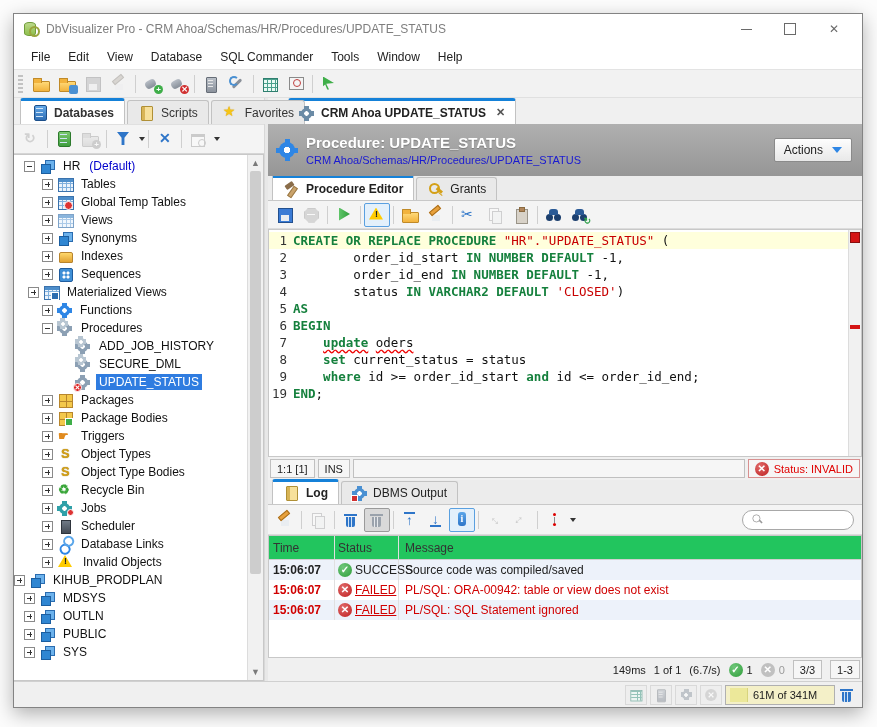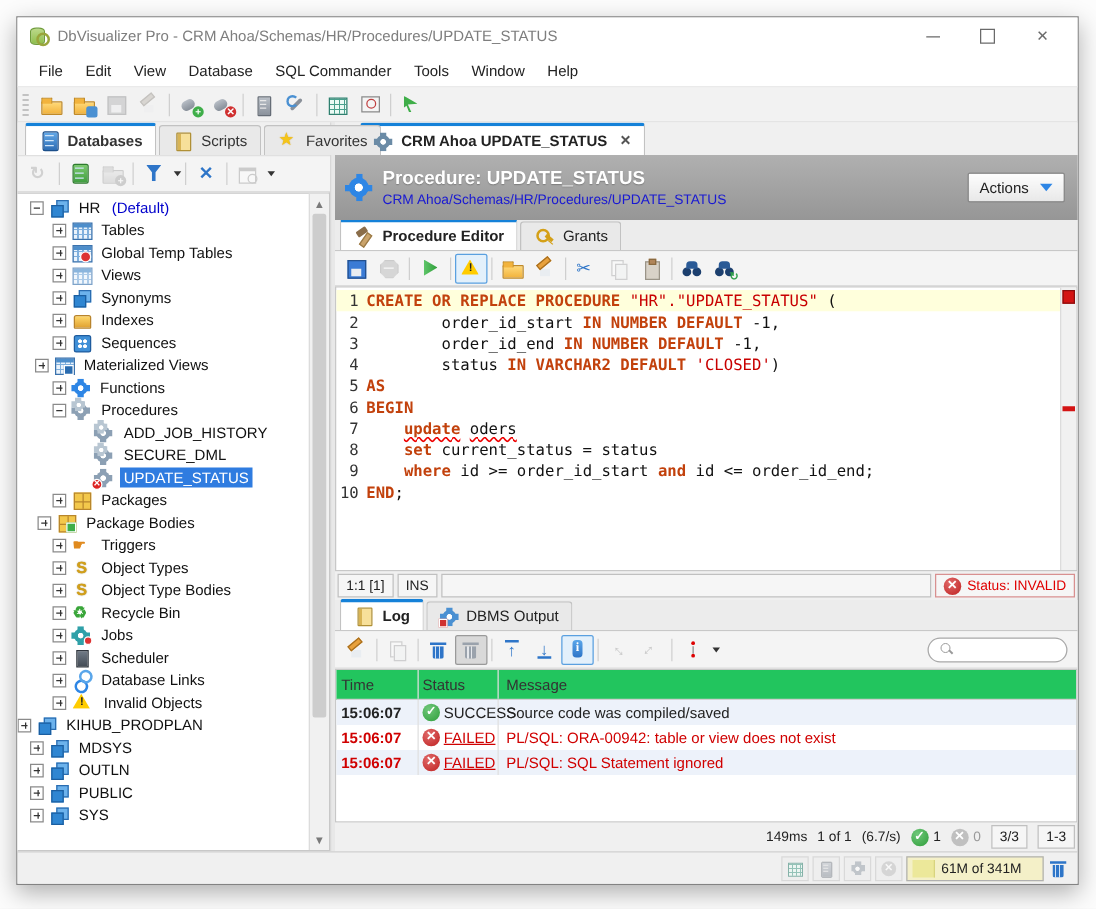--- a/index.html
+++ b/index.html
@@ -226,21 +226,21 @@
   .etabs { height:25px; display:flex; align-items:flex-end; padding-left:4px; background:#ececec; flex:none; border-bottom:1px solid #c8c8c8; }
   .etab { height:23px; display:flex; align-items:center; gap:5px; padding:0 10px; border:1px solid #c2c2c2; border-bottom:none; background:#e9e9e9; border-radius:3px 3px 0 0; margin-right:2px; }
   .etab.sel { background:#fff; font-weight:bold; border-top:3px solid #1581d8; height:25px; }
   .etoolbar { height:28px; display:flex; align-items:center; padding:0 4px; background:#f4f4f4; border-bottom:1px solid #dcdcdc; flex:none; }
   
   .editor { flex:none; height:228px; background:#fff; border:1px solid #c8c8c8; display:flex; min-width:0; }
   .codearea { flex:1; overflow:hidden; font-family:"DejaVu Sans Mono",monospace; font-size:12.5px; padding-top:2px; }
   .cl { display:flex; height:17px; line-height:17px; white-space:pre; }
   .cl.hl { background:#ffffdc; }
   .ln { width:24px; text-align:right; padding-right:6px; color:#333; flex:none; }
-  .tk-k { color:#c2410c; font-weight:bold; }
+  .tk-k { color:#15803d; font-weight:bold; }
   .tk-s { color:#c80000; }
   .tk-p { color:#111; }
   .tk-e { text-decoration:underline; text-decoration-style:wavy; text-decoration-color:#e00; text-underline-offset:2px; }
   .errstripe { width:13px; flex:none; background:#f1f1f1; border-left:1px solid #dcdcdc; position:relative; }
   .err-top { position:absolute; left:1px; top:2px; width:10px; height:11px; background:#d41414; border:1px solid #8a0e0e; }
   .err-mid { position:absolute; left:1px; top:42%; width:10px; height:4px; background:#d41414; }
   
   .estatus { height:23px; display:flex; align-items:center; gap:3px; padding:1px 2px; flex:none; }
   .ebox { height:19px; border:1px solid #c0c0c0; background:#f6f6f6; display:flex; align-items:center; padding:0 6px; font-size:11px; color:#222; }
   .ebox.fill { flex:1; }
@@ -468,21 +468,21 @@
                 <span class="gearc" style="--gc: #8ca0b4;"></span>
                 <span class="xbadge"></span>
               </span>
               <span class="tlabel">UPDATE_STATUS</span>
             </div>
             <div class="trow" style="padding-left: 28px;">
               <span class="exp plus"></span>
               <span class="icx ic16 ti-package"></span>
               <span class="tlabel">Packages</span>
             </div>
-            <div class="trow" style="padding-left: 16px;">
+            <div class="trow" style="padding-left: 28px;">
               <span class="exp plus"></span>
               <span class="icx ic16 ti-packagebody"></span>
               <span class="tlabel">Package Bodies</span>
             </div>
             <div class="trow" style="padding-left: 28px;">
               <span class="exp plus"></span>
               <span class="icx ic16 ti-trigger"></span>
               <span class="tlabel">Triggers</span>
             </div>
             <div class="trow" style="padding-left: 28px;">
@@ -639,21 +639,21 @@
         <div class="codearea" id="codearea">
             <div class="cl hl"><span class="ln">1</span><span><span class="tk-k">CREATE OR REPLACE PROCEDURE </span><span class="tk-s">"HR"."UPDATE_STATUS"</span><span class="tk-p"> (</span></span></div>
             <div class="cl"><span class="ln">2</span><span><span class="tk-p">        order_id_start </span><span class="tk-k">IN NUMBER DEFAULT</span><span class="tk-p"> -1,</span></span></div>
             <div class="cl"><span class="ln">3</span><span><span class="tk-p">        order_id_end </span><span class="tk-k">IN NUMBER DEFAULT</span><span class="tk-p"> -1,</span></span></div>
             <div class="cl"><span class="ln">4</span><span><span class="tk-p">        status </span><span class="tk-k">IN VARCHAR2 DEFAULT</span><span class="tk-p"> </span><span class="tk-s">'CLOSED'</span><span class="tk-p">)</span></span></div>
             <div class="cl"><span class="ln">5</span><span><span class="tk-k">AS</span></span></div>
             <div class="cl"><span class="ln">6</span><span><span class="tk-k">BEGIN</span></span></div>
             <div class="cl"><span class="ln">7</span><span><span class="tk-p">    </span><span class="tk-k tk-e">update</span><span class="tk-p"> </span><span class="tk-p tk-e">oders</span></span></div>
             <div class="cl"><span class="ln">8</span><span><span class="tk-p">    </span><span class="tk-k">set</span><span class="tk-p"> current_status = status</span></span></div>
             <div class="cl"><span class="ln">9</span><span><span class="tk-p">    </span><span class="tk-k">where</span><span class="tk-p"> id &gt;= order_id_start </span><span class="tk-k">and</span><span class="tk-p"> id &lt;= order_id_end;</span></span></div>
-            <div class="cl"><span class="ln">10</span><span><span class="tk-k">END</span><span class="tk-p">;</span></span></div>
+            <div class="cl"><span class="ln">19</span><span><span class="tk-k">END</span><span class="tk-p">;</span></span></div>
           </div>
         <div class="errstripe">
           <div class="err-top"></div>
           <div class="err-mid"></div>
         </div>
       </div>
 
       <div class="estatus">
         <div class="ebox">1:1 [1]</div>
         <div class="ebox">INS</div>

